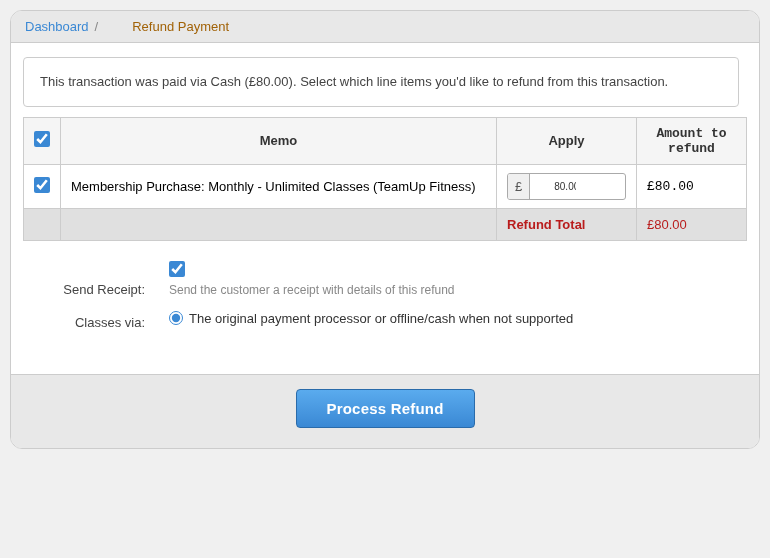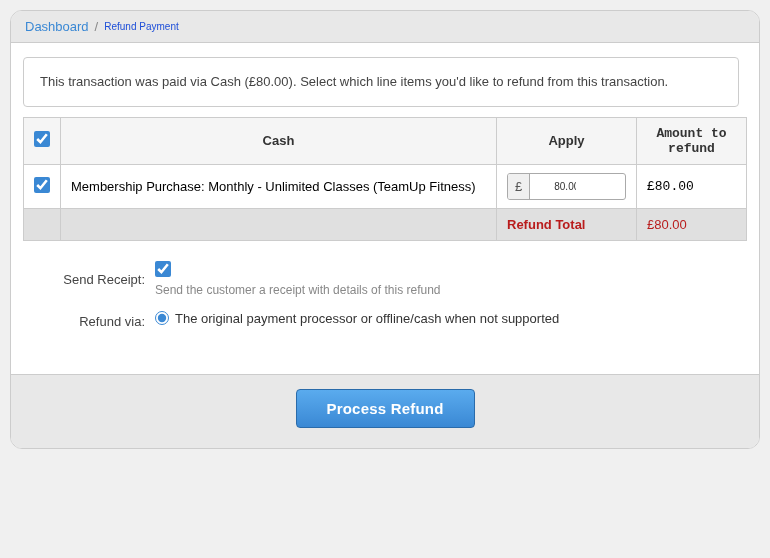--- a/index.html
+++ b/index.html
@@ -32,22 +32,23 @@
     .breadcrumb-link {
       color: #3a88d4;
       text-decoration: none;
       font-size: 13px;
     }
     .breadcrumb-sep {
       color: #888;
       font-size: 13px;
     }
     .breadcrumb-current {
-      color: #1d4ed8;
-      font-size: 10px;
+      color: #a16207;
+      font-size: 13px;
+      margin-left: 28px;
     }
     
     .info-box {
       margin: 14px 20px 10px 12px;
       border: 1px solid #ccc;
       border-radius: 4px;
       padding: 14px 16px;
       color: #444;
       font-size: 13px;
       line-height: 1.5;
@@ -113,23 +114,23 @@
       height: 16px;
       accent-color: #3a88d4;
       cursor: pointer;
     }
     
     .form-section {
       padding: 10px 24px 20px 24px;
     }
     .form-row {
       display: flex;
-      align-items: center;
+      align-items: flex-end;
       margin-bottom: 14px;
-      gap: 10px;
+      gap: 24px;
     }
     .form-label {
       min-width: 110px;
       text-align: right;
       color: #444;
       padding-top: 2px;
       font-size: 13px;
     }
     .form-content {
       display: flex;
@@ -191,21 +192,21 @@
   <div class="info-box">
     <span>This transaction was paid via Cash (£80.00). Select which line items you'd like to refund from this transaction.</span>
   </div>
 
   <table class="refund-table">
     <thead>
       <tr>
         <th class="col-check">
           <input type="checkbox" class="checkbox-blue" checked="" style="">
         </th>
-        <th class="col-memo">Cash</th>
+        <th class="col-memo">Memo</th>
         <th class="col-amount">Apply</th>
         <th class="col-refund-amount">Amount to refund</th>
       </tr>
     </thead>
     <tbody>
       <tr>
         <td class="col-check">
           <input type="checkbox" class="checkbox-blue" checked="" style="">
         </td>
         <td class="col-memo">
@@ -234,21 +235,21 @@
 
     <div class="form-row">
       <span class="form-label">Send Receipt:</span>
       <div class="form-content">
         <input type="checkbox" class="checkbox-blue" checked="" style="">
         <span class="receipt-hint">Send the customer a receipt with details of this refund</span>
       </div>
     </div>
 
     <div class="form-row">
-      <span class="form-label">Refund via:</span>
+      <span class="form-label">Classes via:</span>
       <div class="form-content">
         <label class="radio-option">
           <input type="radio" class="radio-blue" name="refund_via" checked="" style="">
           <span>The original payment processor or offline/cash when not supported</span>
         </label>
       </div>
     </div>
 
   </div>
 

